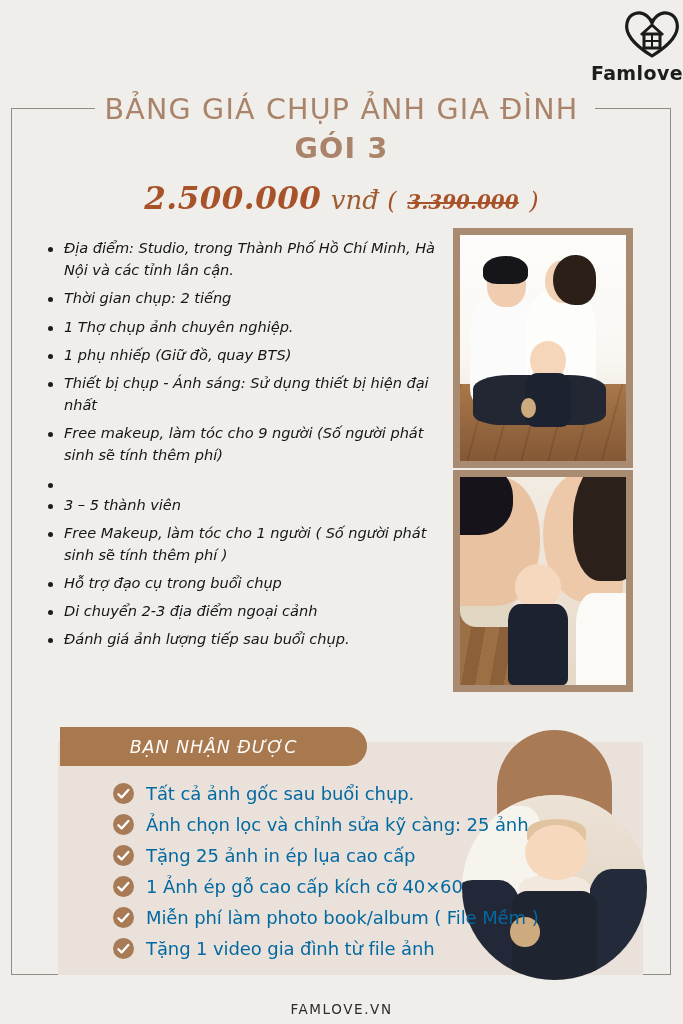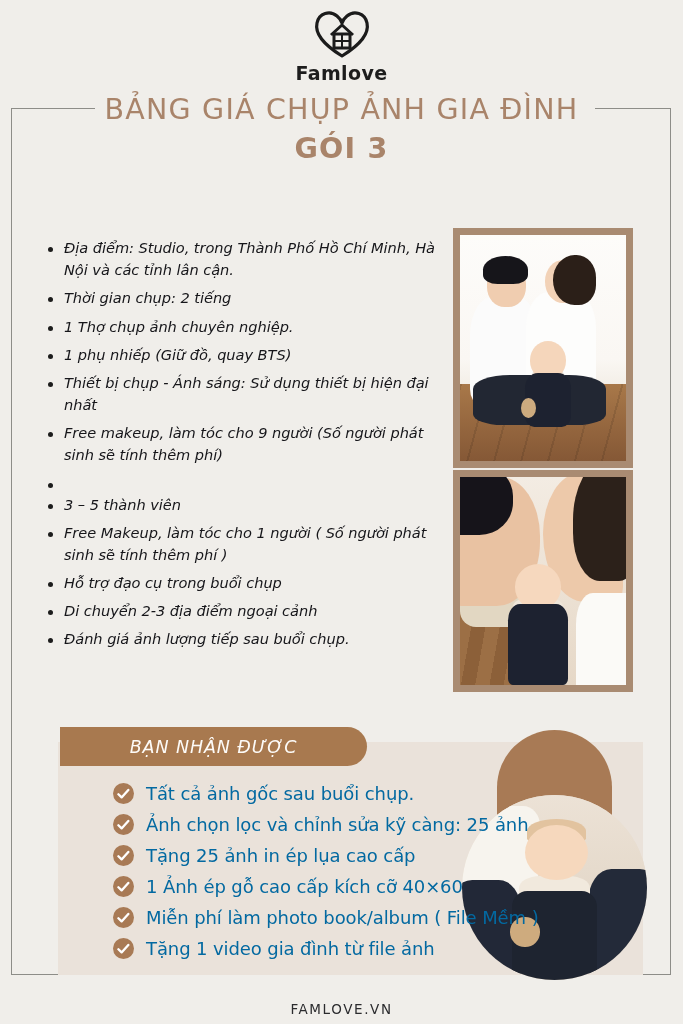--- a/index.html
+++ b/index.html
@@ -13,21 +13,21 @@
 
   .page {
     position:relative;
     width:683px; height:1024px;
     background:#f0eeea;
   }
 
   
   .logo-wrap {
     position:absolute; top:8px; left:0; width:683px;
-    display:flex; flex-direction:column; align-items:center;
+    display:flex; flex-direction:column; align-items:flex-end;
   }
   .logo-mark { width:62px; height:52px; display:block; }
   .logo-text {
     margin-top:2px;
     font-family:"DejaVu Sans", sans-serif;
     font-size:19px; font-weight:600; letter-spacing:.4px;
     color:#1d1d1d;
   }
 
   
@@ -338,20 +338,29 @@
   </div>
 
   <div class="frame"></div>
   <div class="frame-gap"></div>
 
   <div class="title-block">
     <div class="title-main">BẢNG GIÁ CHỤP ẢNH GIA ĐÌNH</div>
     <div class="title-sub">GÓI 3</div>
   </div>
 
+  <div class="price-row">
+    <span class="price-new">2.500.000</span>
+    <span class="price-cur">vnđ</span>
+    <span class="price-old-wrap">
+      <span>(</span>
+      <span class="price-old">3.390.000</span>
+      <span>)</span>
+    </span>
+  </div>
 
   <div class="features">
     <div class="feat">
         <span class="feat-dot"></span>
         <span class="feat-text">Địa điểm:  Studio, trong Thành Phố Hồ Chí Minh, Hà Nội và các tỉnh lân cận.</span>
       </div>
     <div class="feat">
         <span class="feat-dot"></span>
         <span class="feat-text">Thời gian chụp: 2 tiếng</span>
       </div>

